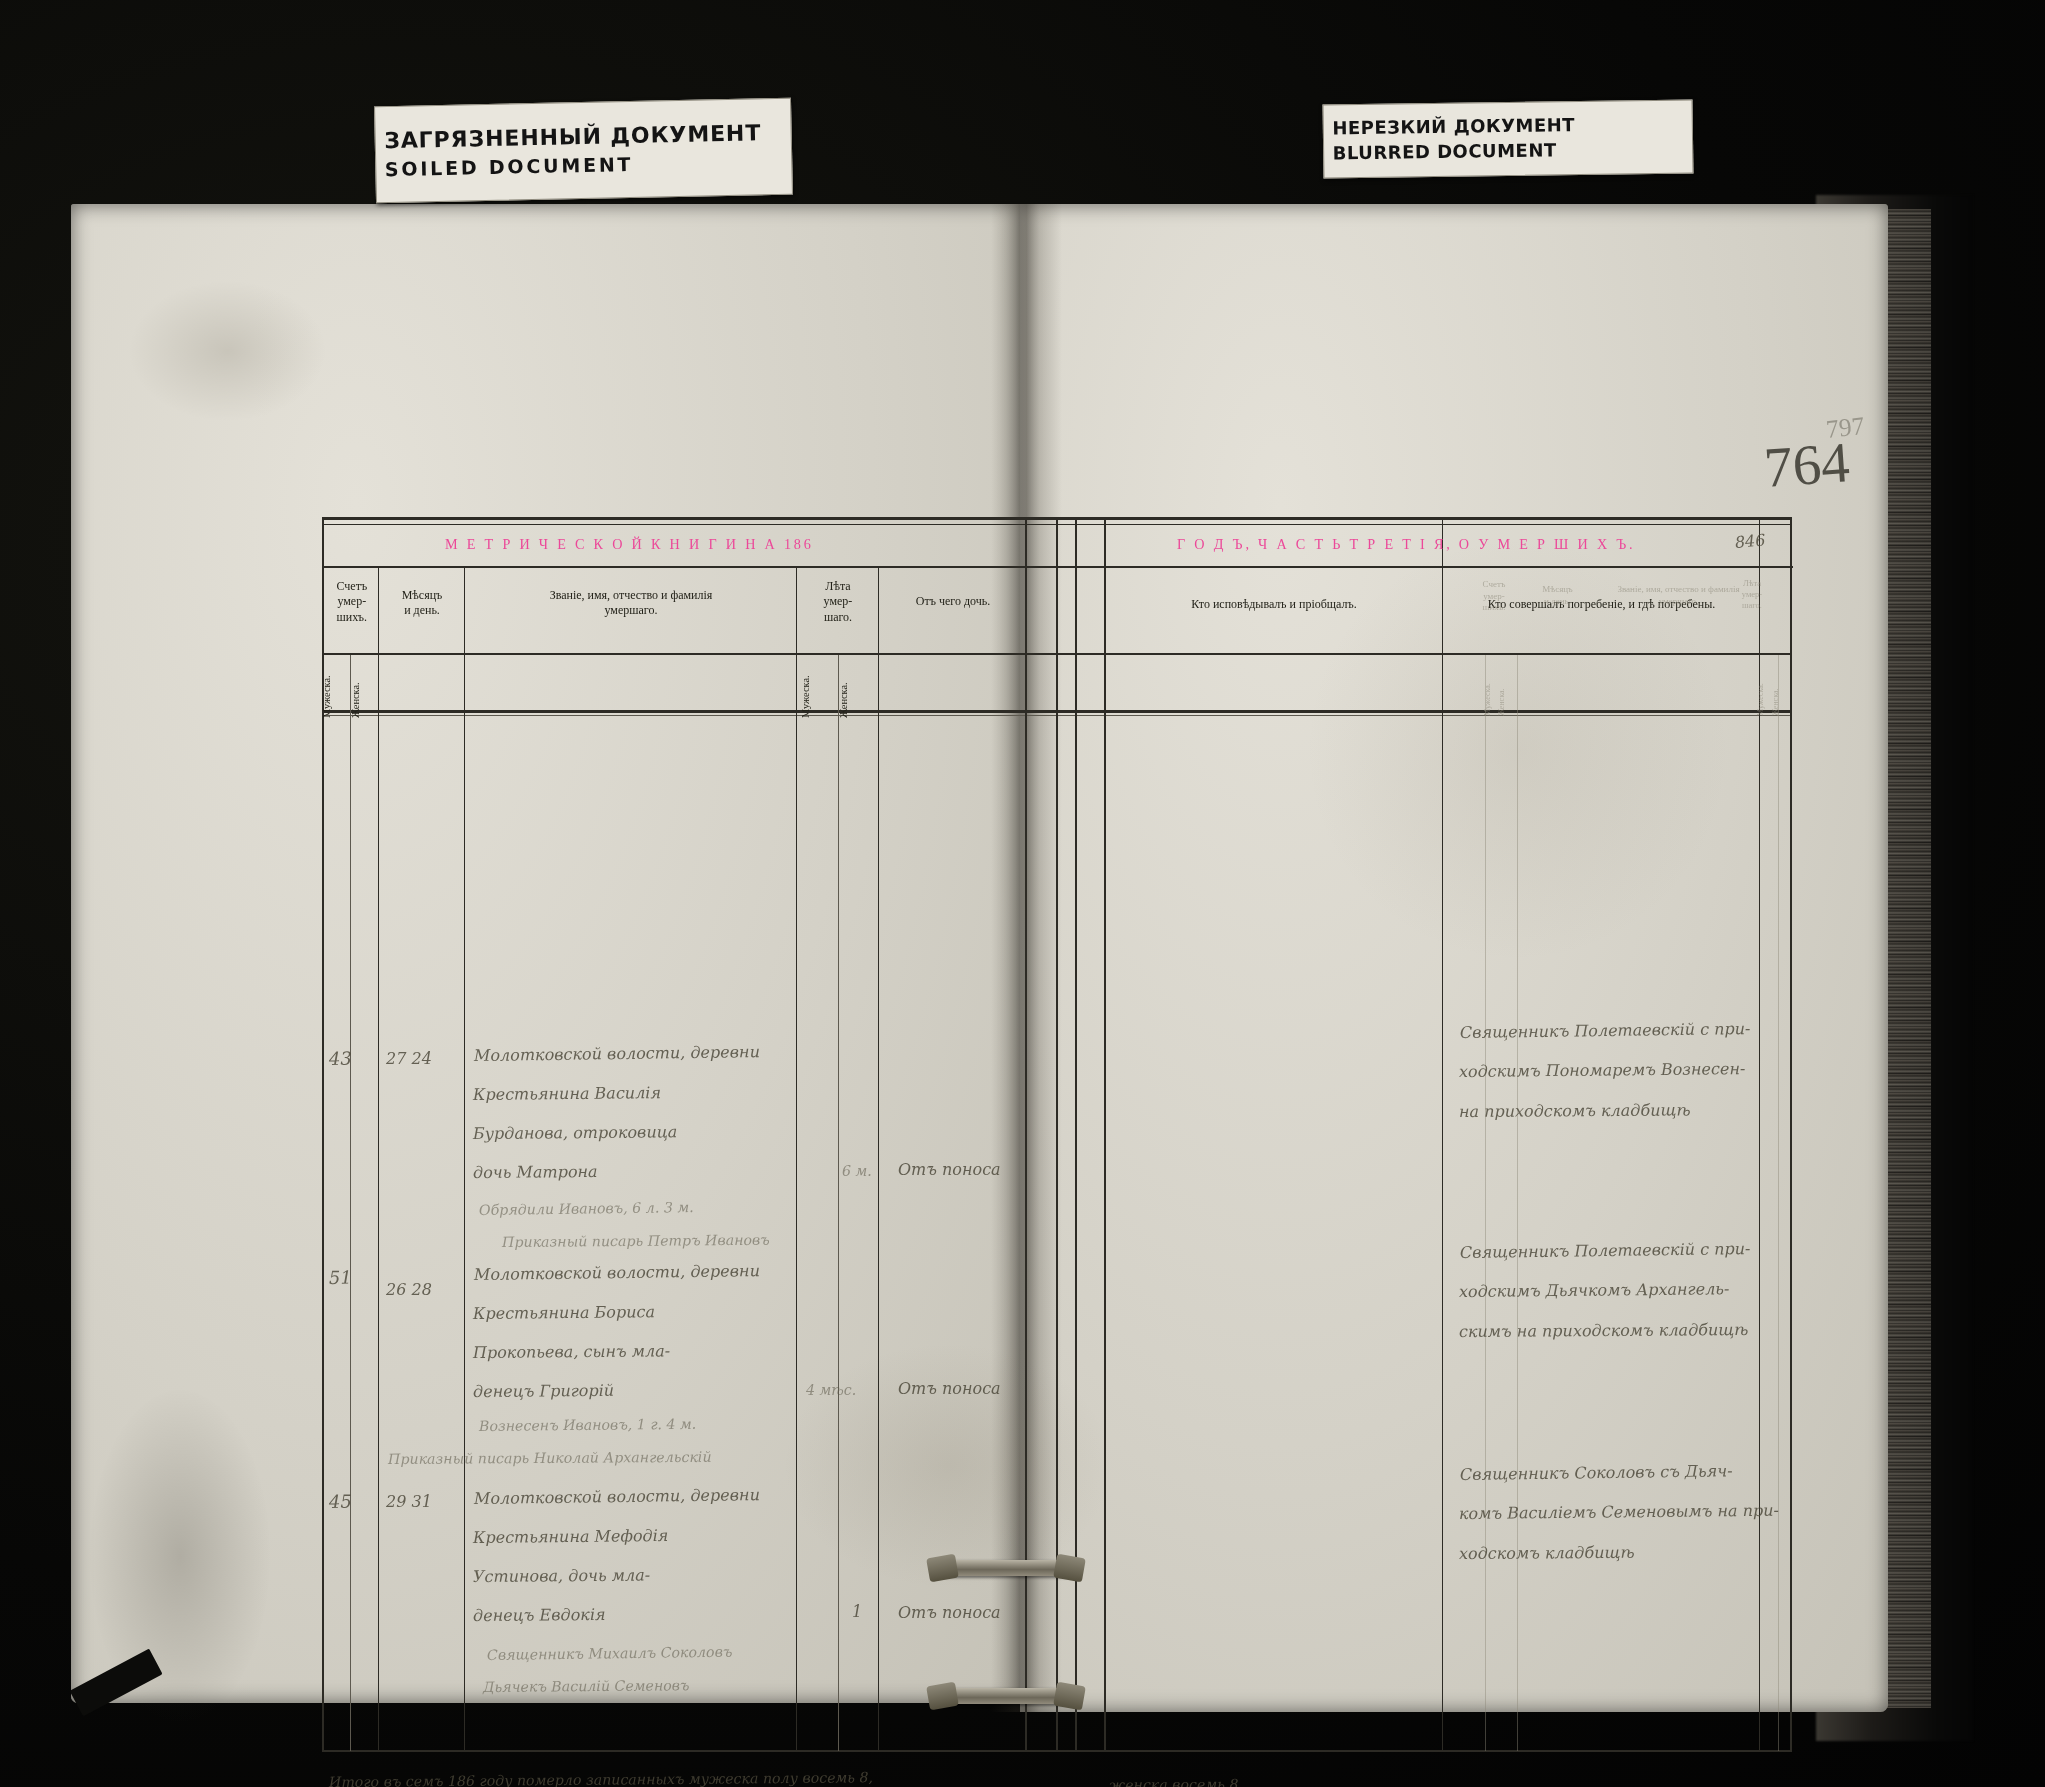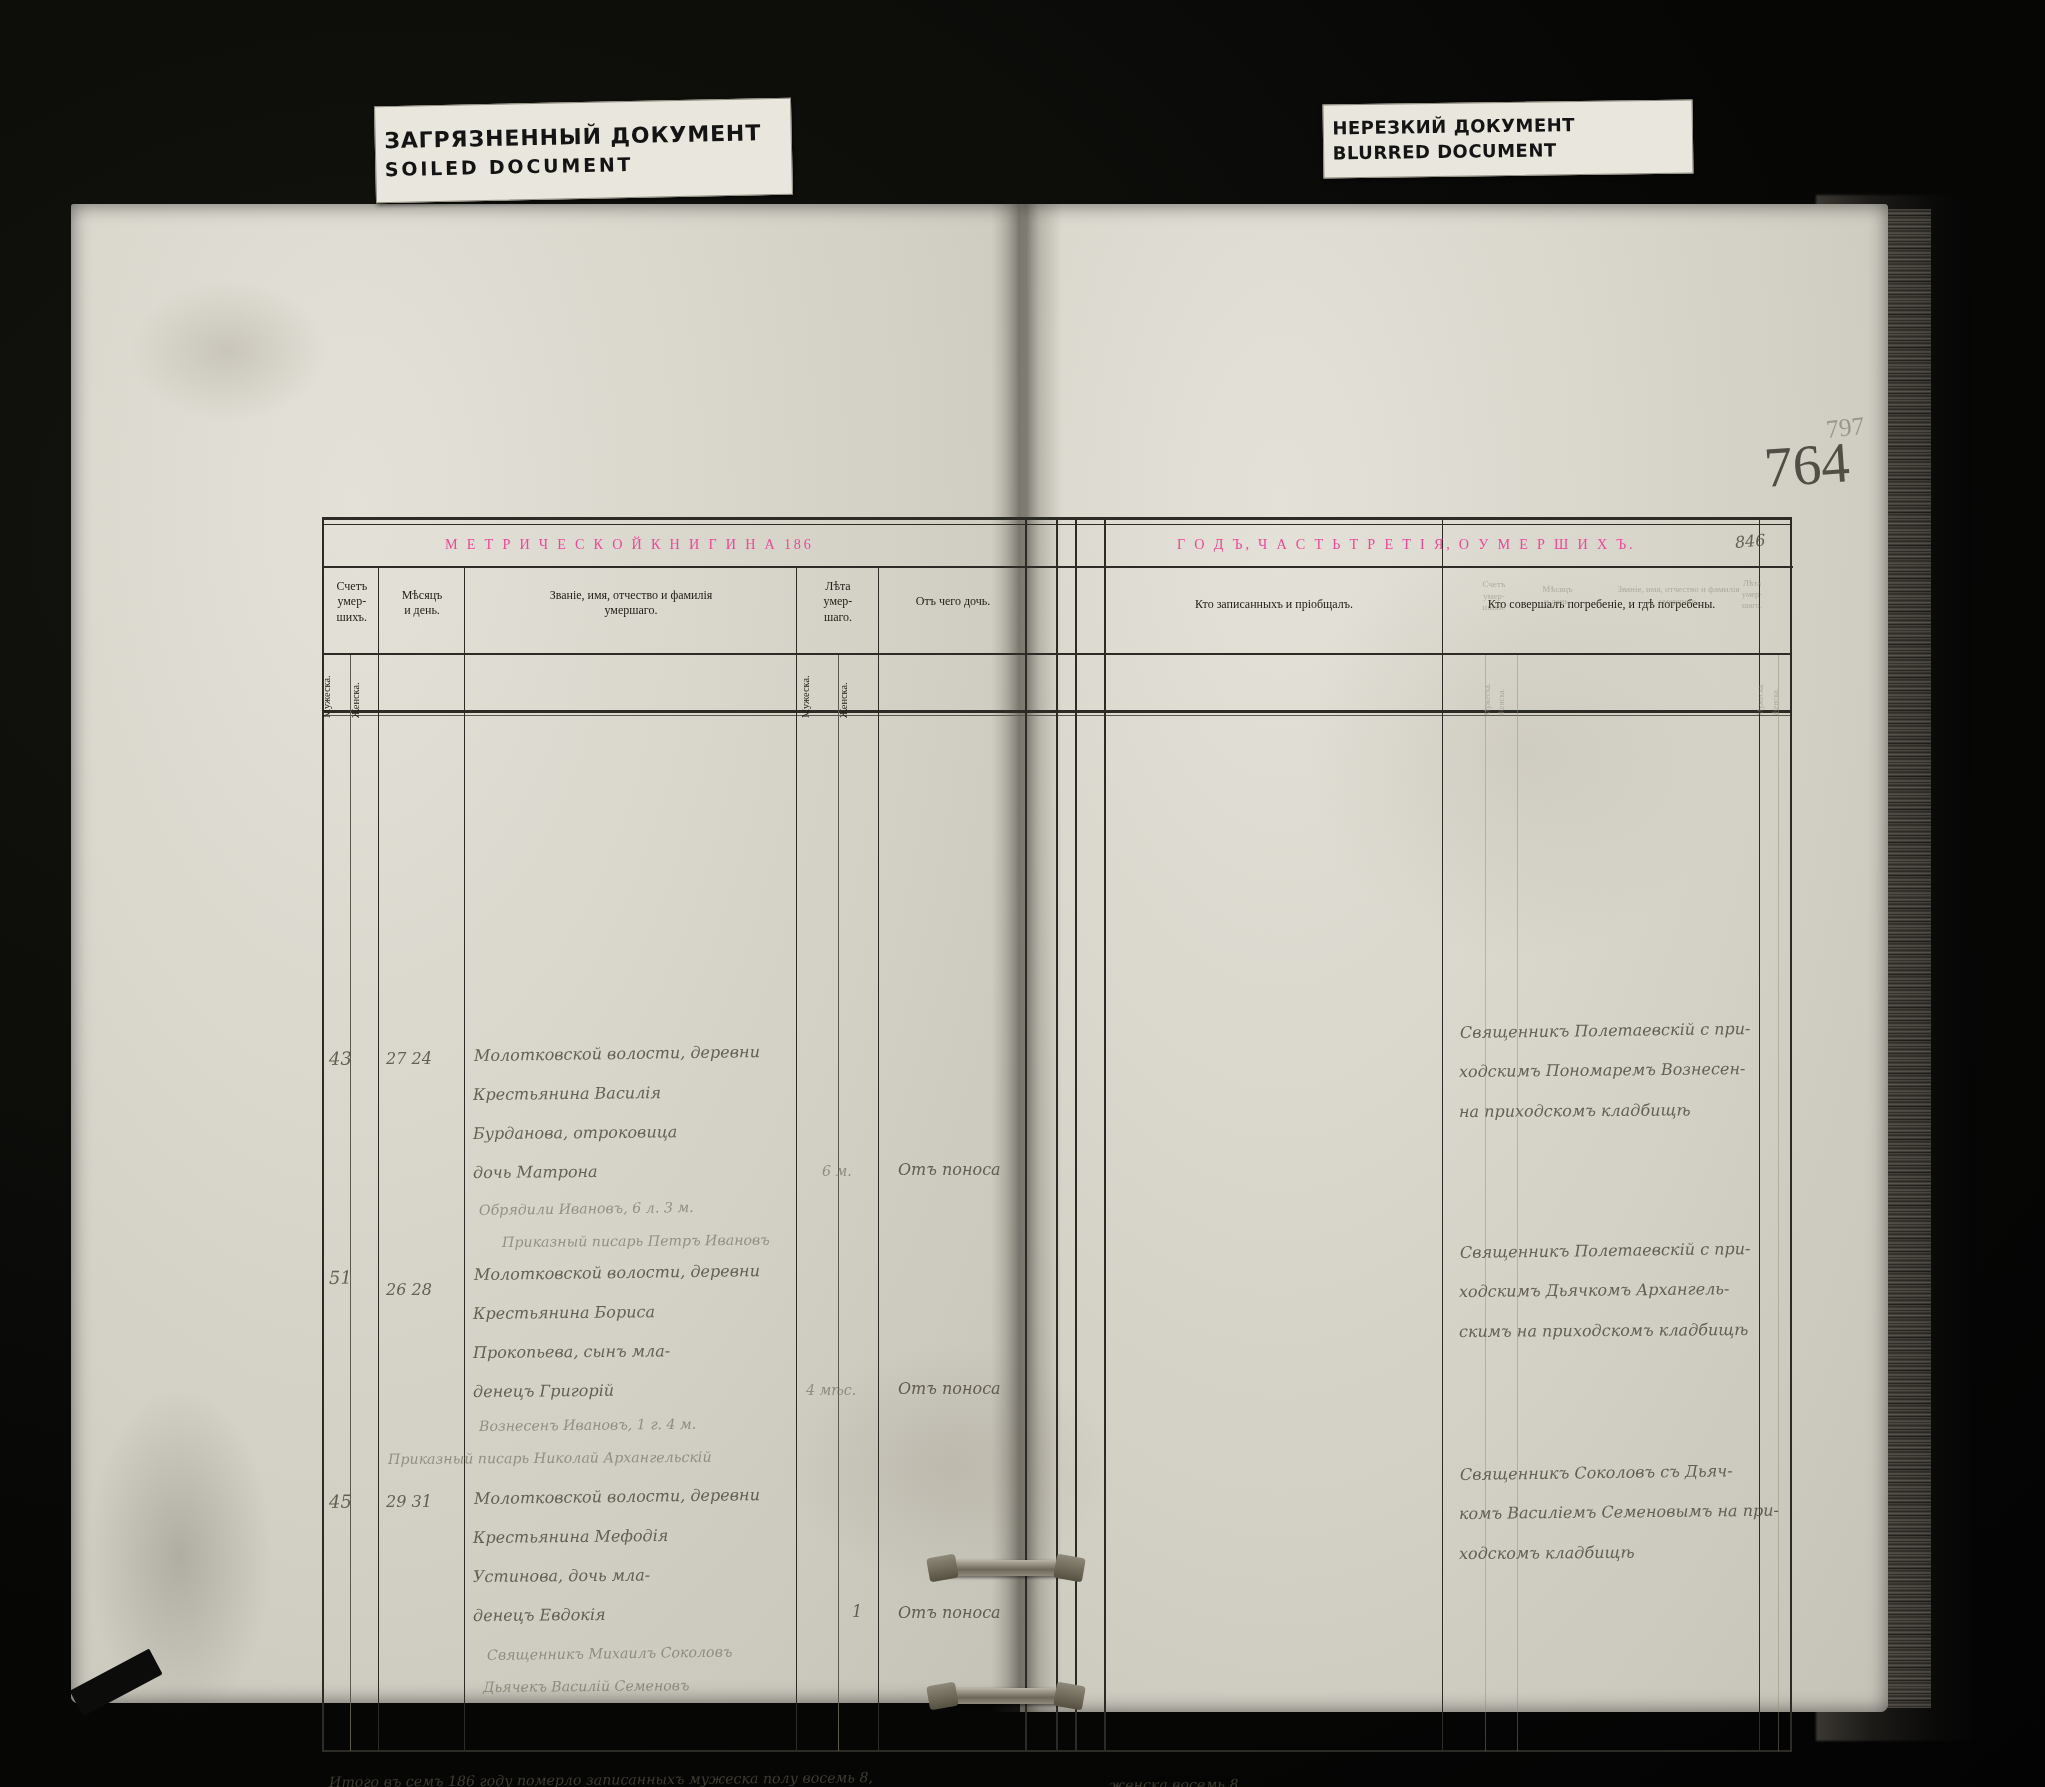--- a/index.html
+++ b/index.html
@@ -303,41 +303,41 @@
     <div class="colhdr" style="left:147px; top:71px; width:324px;">Званіе, имя, отчество и фамилія<br>умершаго.</div>
 
     <div class="colhdr" style="left:477px; top:62px; width:78px;">Лѣта<br>умер-<br>шаго.</div>
     <div class="colhdr" style="left:561px; top:77px; width:140px;">Отъ чего дочь.</div>
 
     <div class="colhdr-v" style="left:10.4px; top:190px;">Мужеска.</div>
     <div class="colhdr-v" style="left:39px; top:190px;">Женска.</div>
     <div class="colhdr-v" style="left:489px; top:190px;">Мужеска.</div>
     <div class="colhdr-v" style="left:527px; top:190px;">Женска.</div>
 
-    <div class="colhdr" style="left:787px; top:80px; width:330px;">Кто записанныхъ и пріобщалъ.</div>
+    <div class="colhdr" style="left:787px; top:80px; width:330px;">Кто исповѣдывалъ и пріобщалъ.</div>
     <div class="colhdr" style="left:1124px; top:80px; width:311px;">Кто совершалъ погребеніе, и гдѣ погребены.</div>
 
     <div class="colhdr faint" style="left:1146px; top:62px; width:52px; font-size:9px;">Счетъ<br>умер-<br>шихъ.</div>
     <div class="colhdr faint" style="left:1200px; top:67px; width:71px; font-size:9px;">Мѣсяцъ<br>и день.</div>
     <div class="colhdr faint" style="left:1276px; top:67px; width:161px; font-size:9px;">Званіе, имя, отчество и фамилія<br>умершаго.</div>
     <div class="colhdr faint" style="left:1404px; top:61px; width:52px; font-size:8.5px;">Лѣта<br>умер-<br>шаго.</div>
     <div class="colhdr-v faint" style="left:1170px; top:190px; font-size:8px;">Мужеска.</div>
     <div class="colhdr-v faint" style="left:1184px; top:190px; font-size:8px;">Женска.</div>
     <div class="colhdr-v faint" style="left:1443px; top:190px; font-size:8px;">Мужеска.</div>
     <div class="colhdr-v faint" style="left:1458px; top:190px; font-size:8px;">Женска.</div>
 
     <div class="hw lg" style="left:6.6px; top:531px; transform:rotate(-1deg);">43</div>
     <div class="hw md" style="left:64px; top:532px;">27 24</div>
     <div class="hw md" style="left:152px; top:529px; transform:rotate(-0.8deg);">Молотковской волости, деревни</div>
     <div class="hw md" style="left:151px; top:568px; transform:rotate(-0.6deg);">Крестьянина Василія</div>
     <div class="hw md" style="left:151px; top:607px; transform:rotate(-0.5deg);">Бурданова, отроковица</div>
     <div class="hw md" style="left:151px; top:646px; transform:rotate(-0.5deg);">дочь Матрона</div>
     <div class="hw sm pale" style="left:157px; top:685px; transform:rotate(-0.8deg);">Обрядили Ивановъ, 6 л. 3 м.</div>
     <div class="hw sm pale" style="left:180px; top:717px; transform:rotate(-0.5deg);">Приказный писарь Петръ Ивановъ</div>
-    <div class="hw sm pale" style="left:500px; top:646px;">6 м.</div>
+    <div class="hw sm pale" style="left:520px; top:646px;">6 м.</div>
     <div class="hw md" style="left:576px; top:643px;">Отъ поноса</div>
     <div class="hw md" style="left:1138px; top:506px; transform:rotate(-0.8deg);">Священникъ Полетаевскій с при-</div>
     <div class="hw md" style="left:1137px; top:545px; transform:rotate(-0.6deg);">ходскимъ Пономаремъ Вознесен-</div>
     <div class="hw md" style="left:1137px; top:585px; transform:rotate(-0.4deg);">на приходскомъ кладбищѣ</div>
 
     <div class="hw lg" style="left:6.6px; top:750px; transform:rotate(-1deg);">51</div>
     <div class="hw md" style="left:64px; top:751px;margin-top:12px;">26 28</div>
     <div class="hw md" style="left:152px; top:748px; transform:rotate(-0.8deg);">Молотковской волости, деревни</div>
     <div class="hw md" style="left:151px; top:787px; transform:rotate(-0.6deg);">Крестьянина Бориса</div>
     <div class="hw md" style="left:151px; top:826px; transform:rotate(-0.5deg);">Прокопьева, сынъ мла-</div>

